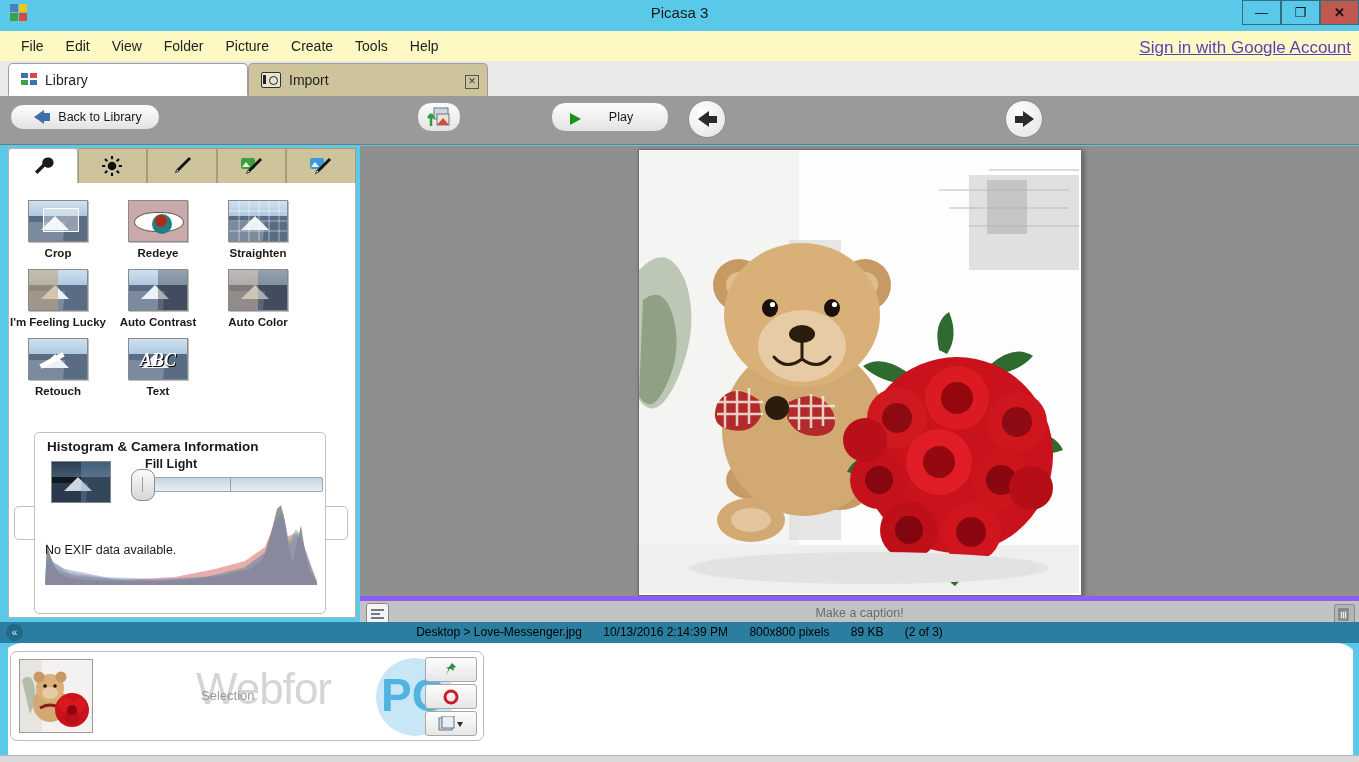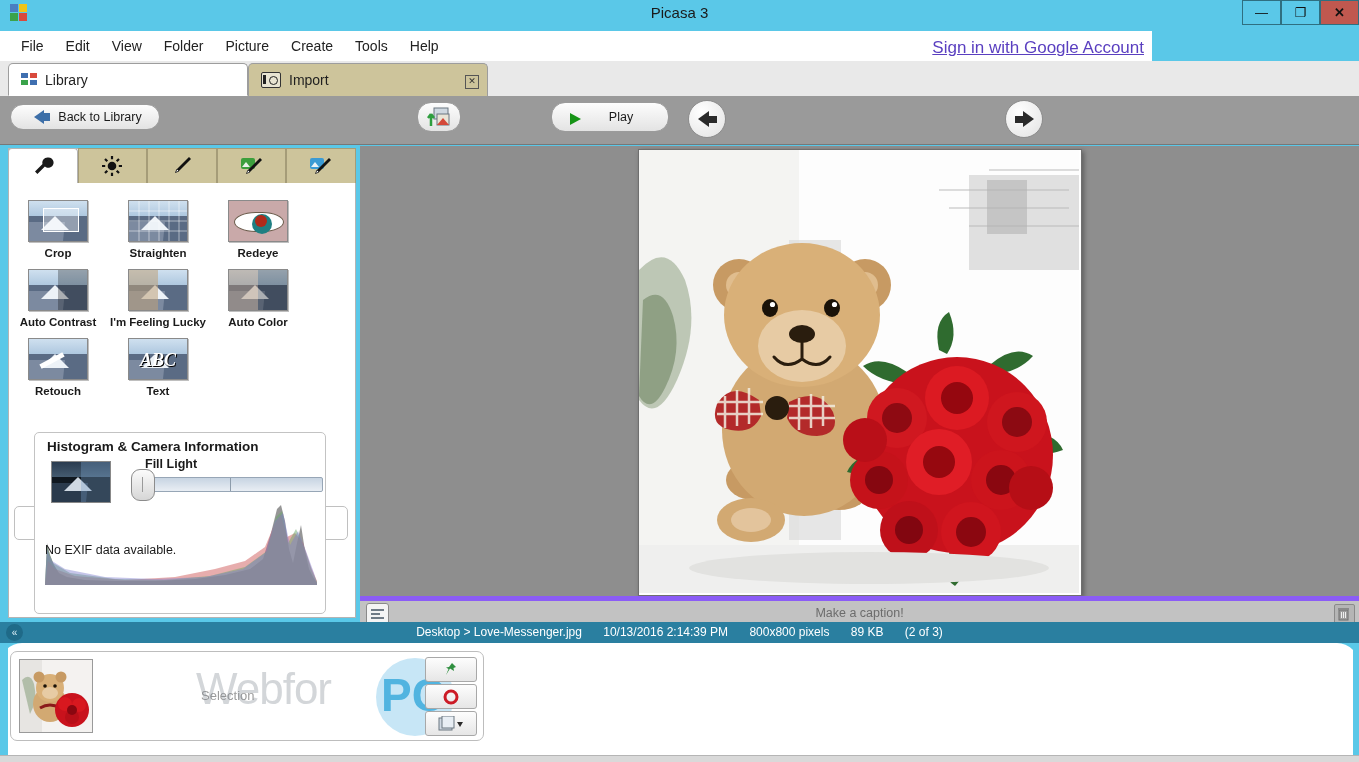--- a/index.html
+++ b/index.html
@@ -15,21 +15,21 @@
   .titlebar{position:absolute;left:0;top:0;width:1359px;height:31px;background:#5ac8e8;}
   .title-icon{position:absolute;left:10px;top:4px;width:20px;height:20px;}
   .ti-q{position:absolute;width:8px;height:8px;}
   .title-text{position:absolute;left:0;top:4px;width:1359px;text-align:center;font-size:15px;color:#1a1a1a;}
   .wbtns{position:absolute;right:0;top:0;display:flex;height:25px;}
   .wbtn{width:39px;height:25px;background:#5ac8e8;border:1px solid #2f6f80;
         display:flex;align-items:center;justify-content:center;font-size:13px;color:#111;box-sizing:border-box;}
   .wbtn.close{background:#c0584f;color:#111;font-weight:bold;}
 
   
-  .menubar{position:absolute;left:0;top:31px;width:1152px;height:30px;background:#ffffff;border-bottom:1px solid #d5d5d5;}
+  .menubar{position:absolute;left:0;top:31px;width:1359px;height:30px;background:#fef9c3;border-bottom:1px solid #d5d5d5;}
   .menu-items{position:absolute;left:10px;top:0;height:30px;display:flex;align-items:center;}
   .menu-item{padding:0 11px;font-size:14px;color:#222;height:30px;line-height:30px;cursor:default;}
   .signin{position:absolute;right:8px;top:7px;font-size:17px;color:#5a3fc0;text-decoration:underline;cursor:pointer;}
 
   
   .tabstrip{position:absolute;left:0;top:61px;width:1359px;height:35px;background:#e9e9e9;border-bottom:1px solid #9d9d9d;}
   .tab{position:absolute;top:2px;height:33px;border:1px solid #9d9d9d;border-bottom:none;
        border-radius:5px 5px 0 0;display:flex;align-items:center;box-sizing:border-box;padding:0 12px;}
   .tab.library{left:8px;width:240px;background:#ffffff;border-bottom:1px solid #fff;z-index:3;}
   .tab.import{left:248px;width:240px;background:#cdc49b;z-index:2;}
@@ -123,21 +123,21 @@
   .captionbar{position:absolute;left:360px;top:596px;width:999px;height:25px;background:#c2c2c2;border-top:5px solid #8b5cf6;}
   .cap-icon{position:absolute;left:6px;top:2px;width:21px;height:21px;background:#f4f4f4;border:1px solid #8a8a8a;border-radius:3px;}
   .cap-icon i{position:absolute;left:4px;width:13px;height:2px;background:#6f7b86;}
   .cap-text{position:absolute;left:0;top:0;width:999px;height:25px;line-height:25px;text-align:center;font-size:12.5px;color:#6c6c6c;}
   .trash{position:absolute;right:4px;top:3px;width:19px;height:19px;background:#b5b5b5;border:1px solid #8a8a8a;border-radius:2px;cursor:pointer;}
 
   
   .statusbar{position:absolute;left:0;top:622px;width:1359px;height:21px;background:#2a7fa0;}
   .st-collapse{position:absolute;left:6px;top:2px;width:17px;height:17px;border-radius:50%;background:#1f6a88;
                color:#dff1f8;font-size:10px;line-height:17px;text-align:center;cursor:pointer;}
-  .st-text{position:absolute;left:0;top:0;width:1359px;height:32px;line-height:21px;text-align:center;font-size:12px;color:#ffffff;}
+  .st-text{position:absolute;left:0;top:0;width:1359px;height:32px;line-height:21px;text-align:center;font-size:12px;color:#000000;}
   .st-text span{margin:0 9px;}
 
   
   .bottom{position:absolute;left:0;top:643px;width:1359px;height:119px;background:#ffffff;border-radius:22px;}
   .tray{position:absolute;left:10px;top:8px;width:472px;height:88px;border:1px solid #bdbdbd;border-radius:7px;background:#fff;overflow:hidden;}
   .tray-thumb{position:absolute;left:8px;top:7px;width:72px;height:72px;border:1px solid #9a9a9a;overflow:hidden;background:#ddd;}
   .tray-label{position:absolute;left:190px;top:36px;font-size:13px;color:#9c9c9c;}
   .tray-btns{position:absolute;right:6px;top:5px;width:52px;height:78px;}
   .tray-b{position:absolute;left:0;width:52px;height:25px;background:linear-gradient(#fdfdfd,#e6e6e6);border:1px solid #a8a8a8;border-radius:3px;
           display:flex;align-items:center;justify-content:center;cursor:pointer;box-sizing:border-box;}
@@ -345,62 +345,62 @@
           <div class="sky"></div>
             <div class="mtn"></div>
             <div class="mtn2"></div>
             <div class="snow"></div>
           <div class="cropbox"></div>
         </div>
         <div class="fix-lbl">Crop</div>
       </div>
       <div class="fix">
         <div class="fix-ico">
+          <div class="eyebg"></div>
+            <div class="eyewhite"></div>
+          <div class="iris"></div>
+            <div class="pupil"></div>
+        </div>
+        <div class="fix-lbl">Redeye</div>
+      </div>
+      <div class="fix">
+        <div class="fix-ico">
           <div class="sky"></div>
             <div class="mtn"></div>
             <div class="mtn2"></div>
             <div class="snow"></div>
           <svg style="position:absolute;inset:0;" width="58" height="40">
             <g stroke="rgba(255,255,255,.5)" stroke-width="1">
               <path d="M0 10h58M0 20h58M0 30h58M10 0v40M20 0v40M30 0v40M40 0v40M50 0v40"></path>
             </g>
           </svg>
         </div>
         <div class="fix-lbl">Straighten</div>
       </div>
-      <div class="fix">
-        <div class="fix-ico">
-          <div class="eyebg"></div>
-            <div class="eyewhite"></div>
-          <div class="iris"></div>
-            <div class="pupil"></div>
-        </div>
-        <div class="fix-lbl">Redeye</div>
-      </div>
     </div>
     <div class="fixrow">
+      <div class="fix">
+        <div class="fix-ico">
+          <div class="sky"></div>
+            <div class="mtn"></div>
+            <div class="mtn2"></div>
+            <div class="snow"></div>
+          <div class="sepiahalf"></div>
+        </div>
+        <div class="fix-lbl">I'm Feeling Lucky</div>
+      </div>
       <div class="fix">
         <div class="fix-ico">
           <div class="sky"></div>
             <div class="mtn"></div>
             <div class="mtn2"></div>
             <div class="snow"></div>
           <div class="darkhalf"></div>
         </div>
         <div class="fix-lbl">Auto Contrast</div>
-      </div>
-      <div class="fix">
-        <div class="fix-ico">
-          <div class="sky"></div>
-            <div class="mtn"></div>
-            <div class="mtn2"></div>
-            <div class="snow"></div>
-          <div class="sepiahalf"></div>
-        </div>
-        <div class="fix-lbl">I'm Feeling Lucky</div>
       </div>
       <div class="fix">
         <div class="fix-ico">
           <div class="sky"></div>
             <div class="mtn"></div>
             <div class="mtn2"></div>
             <div class="snow"></div>
           <div class="sepiahalf" style="background:rgba(170,140,110,.45);"></div>
           <div class="darkhalf"></div>
         </div>

